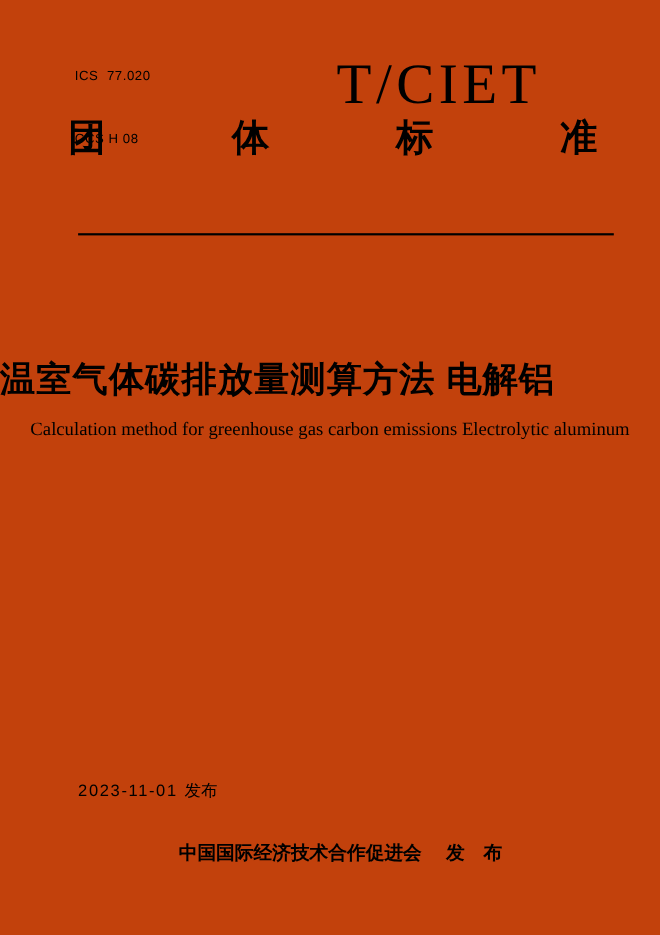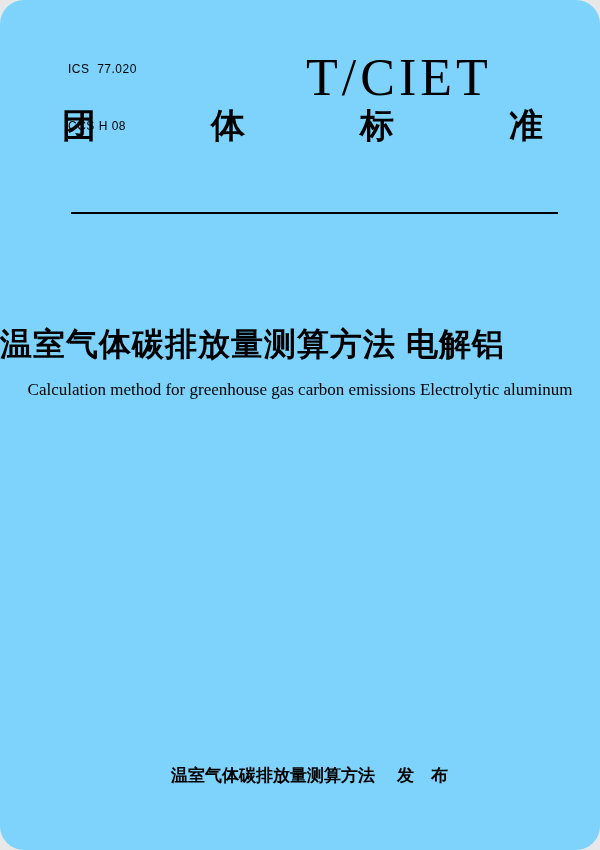--- a/index.html
+++ b/index.html
@@ -1,25 +1,24 @@
 <!DOCTYPE html>
 <html><head>
 <meta charset="utf-8">
 <style>
   html, body { margin: 0; padding: 0; background: #e8e8e8; }
   .page {
     position: relative;
     width: 600px;
     height: 850px;
     margin: 0 auto;
-    background: #7dd3fc;
+    background: #c2410c;
     color: #000000;
     font-family: "Liberation Sans", sans-serif;
     overflow: hidden;
-    border-radius: 24px;
   }
 
   
   .ics-block {
     position: absolute;
     left: 68px;
     top: 22px;
     font-size: 12px;
     line-height: 19px;
     letter-spacing: 0.5px;
@@ -144,19 +143,22 @@
   </div>
 
 
   <div class="rule"></div>
 
   <div class="title-cn">温室气体碳排放量测算方法 电解铝</div>
 
   <div class="title-en">Calculation method for greenhouse gas carbon emissions Electrolytic aluminum</div>
 
   <div class="dates-row">
+    <div>
+      <span class="date-num">2023-11-01</span><span class="date-label">发布</span>
+    </div>
   </div>
 
   <div class="publisher-row">
-    <span>温室气体碳排放量测算方法</span><span class="publisher-action">发　布</span>
+    <span>中国国际经济技术合作促进会</span><span class="publisher-action">发　布</span>
   </div>
 
 </div>
 
 </body></html>

